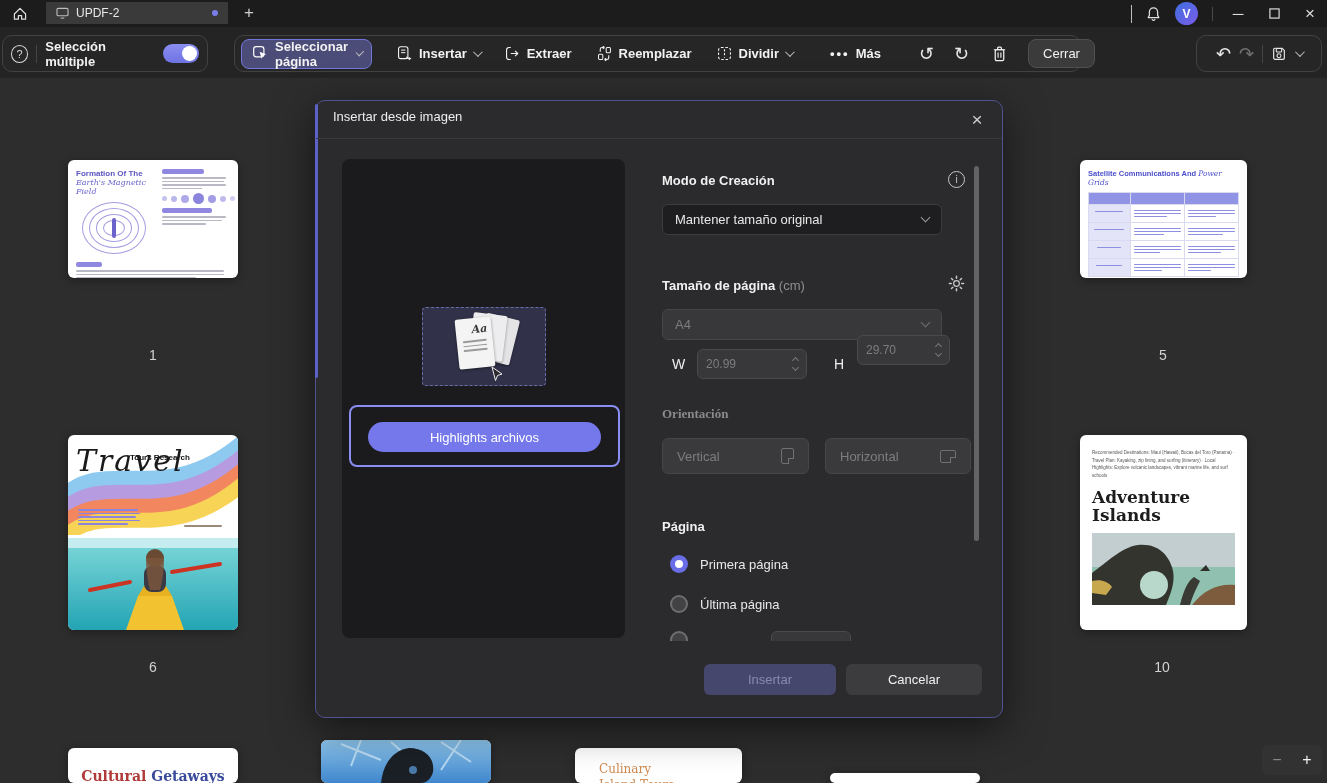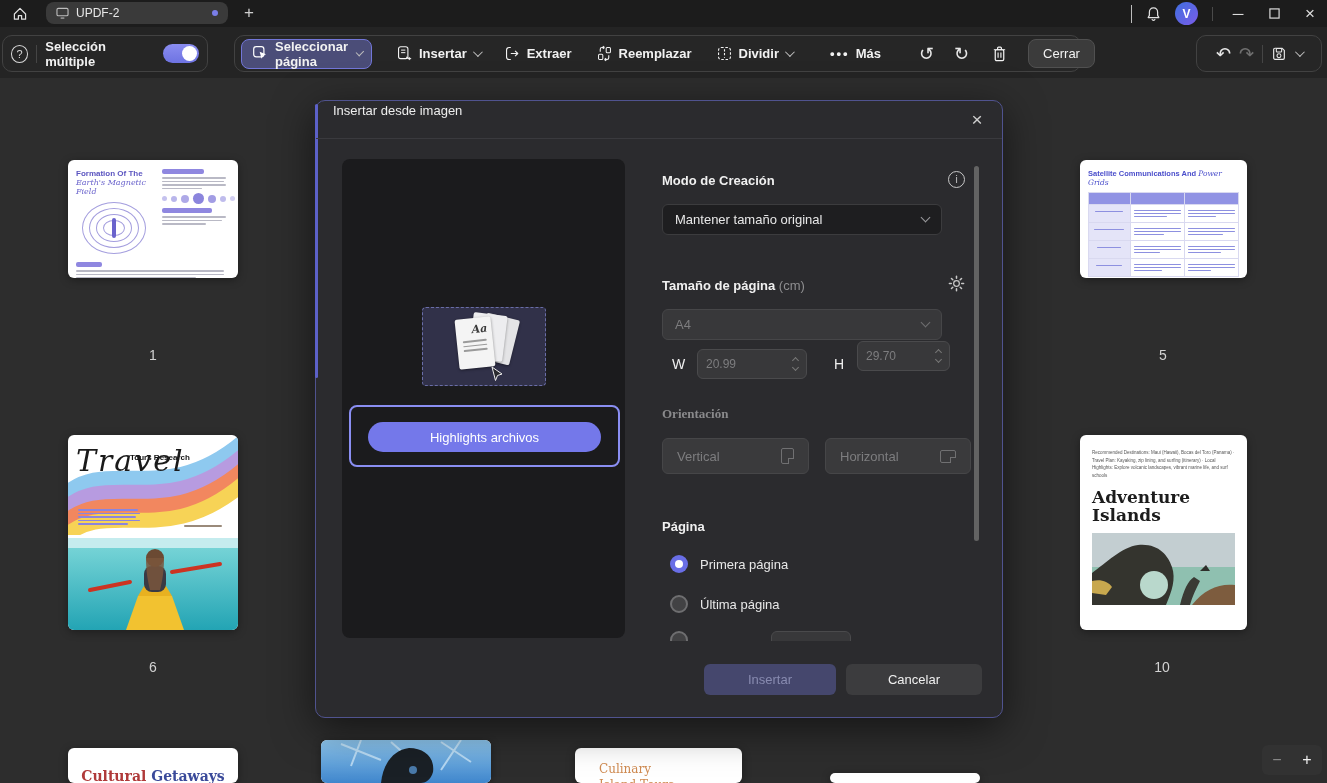--- a/index.html
+++ b/index.html
@@ -3,21 +3,21 @@
 <meta charset="utf-8">
 <style>
   * { margin:0; padding:0; box-sizing:border-box; }
   html,body { width:1327px; height:783px; overflow:hidden; background:#2d2d2d;
     font-family:"Liberation Sans", sans-serif; }
   #app { position:relative; width:1327px; height:783px; background:#2d2d2d; }
 
   
   .titlebar { position:absolute; left:0; top:0; width:1327px; height:27px; background:#1c1c1c; }
   .home-btn { position:absolute; left:8px; top:3px; width:24px; height:21px; display:flex; align-items:center; justify-content:center; cursor:pointer; }
-  .tab { position:absolute; left:46px; top:2px; width:182px; height:22px; background:#3a3a3a; border-radius:8px; display:flex; align-items:center; padding:0 10px; gap:7px; }
+  .tab { position:absolute; left:46px; top:2px; width:182px; height:22px; background:#3a3a3a; border-radius:1px; display:flex; align-items:center; padding:0 10px; gap:7px; }
   .tab-title { color:#e8e8e8; font-size:12px; flex:1; }
   .tab-dot { width:6px; height:6px; border-radius:50%; background:#7a7ee8; }
   .addtab { position:absolute; left:238px; top:2px; width:22px; height:22px; color:#cfcfcf; font-size:17px; line-height:22px; text-align:center; }
   .tb-right { position:absolute; right:6px; top:0; height:27px; display:flex; align-items:center; gap:14px; }
   .avatar { width:23px; height:23px; border-radius:50%; background:linear-gradient(135deg,#3f6fe0,#7a5ce8); color:#fff; font-size:12px; font-weight:bold; display:flex; align-items:center; justify-content:center; }
   .win-ic { color:#dcdcdc; font-size:15px; width:22px; text-align:center; }
   .tb-sep { width:1px; height:14px; background:#4a4a4a; }
 
   
   .toolbar { position:absolute; left:0; top:27px; width:1327px; height:51px; background:#242424; }
@@ -71,21 +71,21 @@
   
   .cultural-t { font-family:"DejaVu Serif",serif; font-weight:bold; font-size:14px; text-align:center; margin-top:20px; }
   .culinary-t { font-family:"DejaVu Serif",serif; font-size:12px; color:#cf8a50; margin:14px 0 0 24px; line-height:1.3; }
 
   .zoomctl { position:absolute; left:1262px; top:745px; width:60px; height:30px; background:#323232; border-radius:6px; display:flex; align-items:center; justify-content:space-around; }
   .zoomctl span { font-size:16px; }
 
   
   .dialog { position:absolute; left:315px; top:100px; width:688px; height:618px; background:#2b2b2e; border:1px solid #50538f; border-radius:10px; box-shadow:0 10px 40px rgba(0,0,0,.55); }
   .dlg-accent { position:absolute; left:-1px; top:3px; width:3px; height:274px; background:#5c61c8; border-radius:3px; }
-  .dlg-title { position:absolute; left:17px; top:2px; color:#ededed; font-size:13px; }
+  .dlg-title { position:absolute; left:17px; top:8px; color:#ededed; font-size:13px; }
   .dlg-x { position:absolute; right:12px; top:6px; width:26px; height:26px; color:#cfcfcf; font-size:19px; text-align:center; line-height:26px; }
   .dlg-sep { position:absolute; left:0; top:37px; width:100%; height:1px; background:#3a3a3e; }
 
   .dropzone { position:absolute; left:26px; top:58px; width:283px; height:479px; background:#1b1b1d; border-radius:8px; }
   .dashbox { position:absolute; left:80px; top:148px; width:124px; height:79px; background:#313149; border:1.5px dashed #6a6ea8; border-radius:4px; }
   .paper { position:absolute; background:#f4f4f4; border-radius:2px; box-shadow:0 1px 3px rgba(0,0,0,.4); }
   .focus-ring { position:absolute; left:7px; top:246px; width:271px; height:62px; border:2px solid #8a8ef2; border-radius:8px; }
   .sel-files { position:absolute; left:26px; top:263px; width:233px; height:30px; background:#7478ea; border:none; border-radius:15px; color:#fff; font-size:13px; font-family:"Liberation Sans",sans-serif; }
   .hint { position:absolute; left:10px; top:312px; width:263px; color:#e2e2e2; font-size:12px; text-align:center; line-height:1.35; }
 
@@ -513,21 +513,21 @@
 
       <div class="wh-label" style="left:10px; top:197px;">W</div>
       <div class="num-input" style="left:35px; top:190px; width:110px;">
         <span>20.99</span>
         <span class="spin">
             <i class="up"></i>
             <i class="dn"></i>
           </span>
       </div>
       <div class="wh-label" style="left:172px; top:197px;">H</div>
-      <div class="num-input" style="left:195px; top:182px; width:93px;">
+      <div class="num-input" style="left:195px; top:176px; width:93px;">
         <span>29.70</span>
         <span class="spin">
             <i class="up"></i>
             <i class="dn"></i>
           </span>
       </div>
 
       <div class="sec-label disabled" style="position:absolute; left:0; top:247px;">Orientación</div>
       <div class="ori-btn" style="left:0; top:279px; width:147px;">
         <span>Vertical</span>

